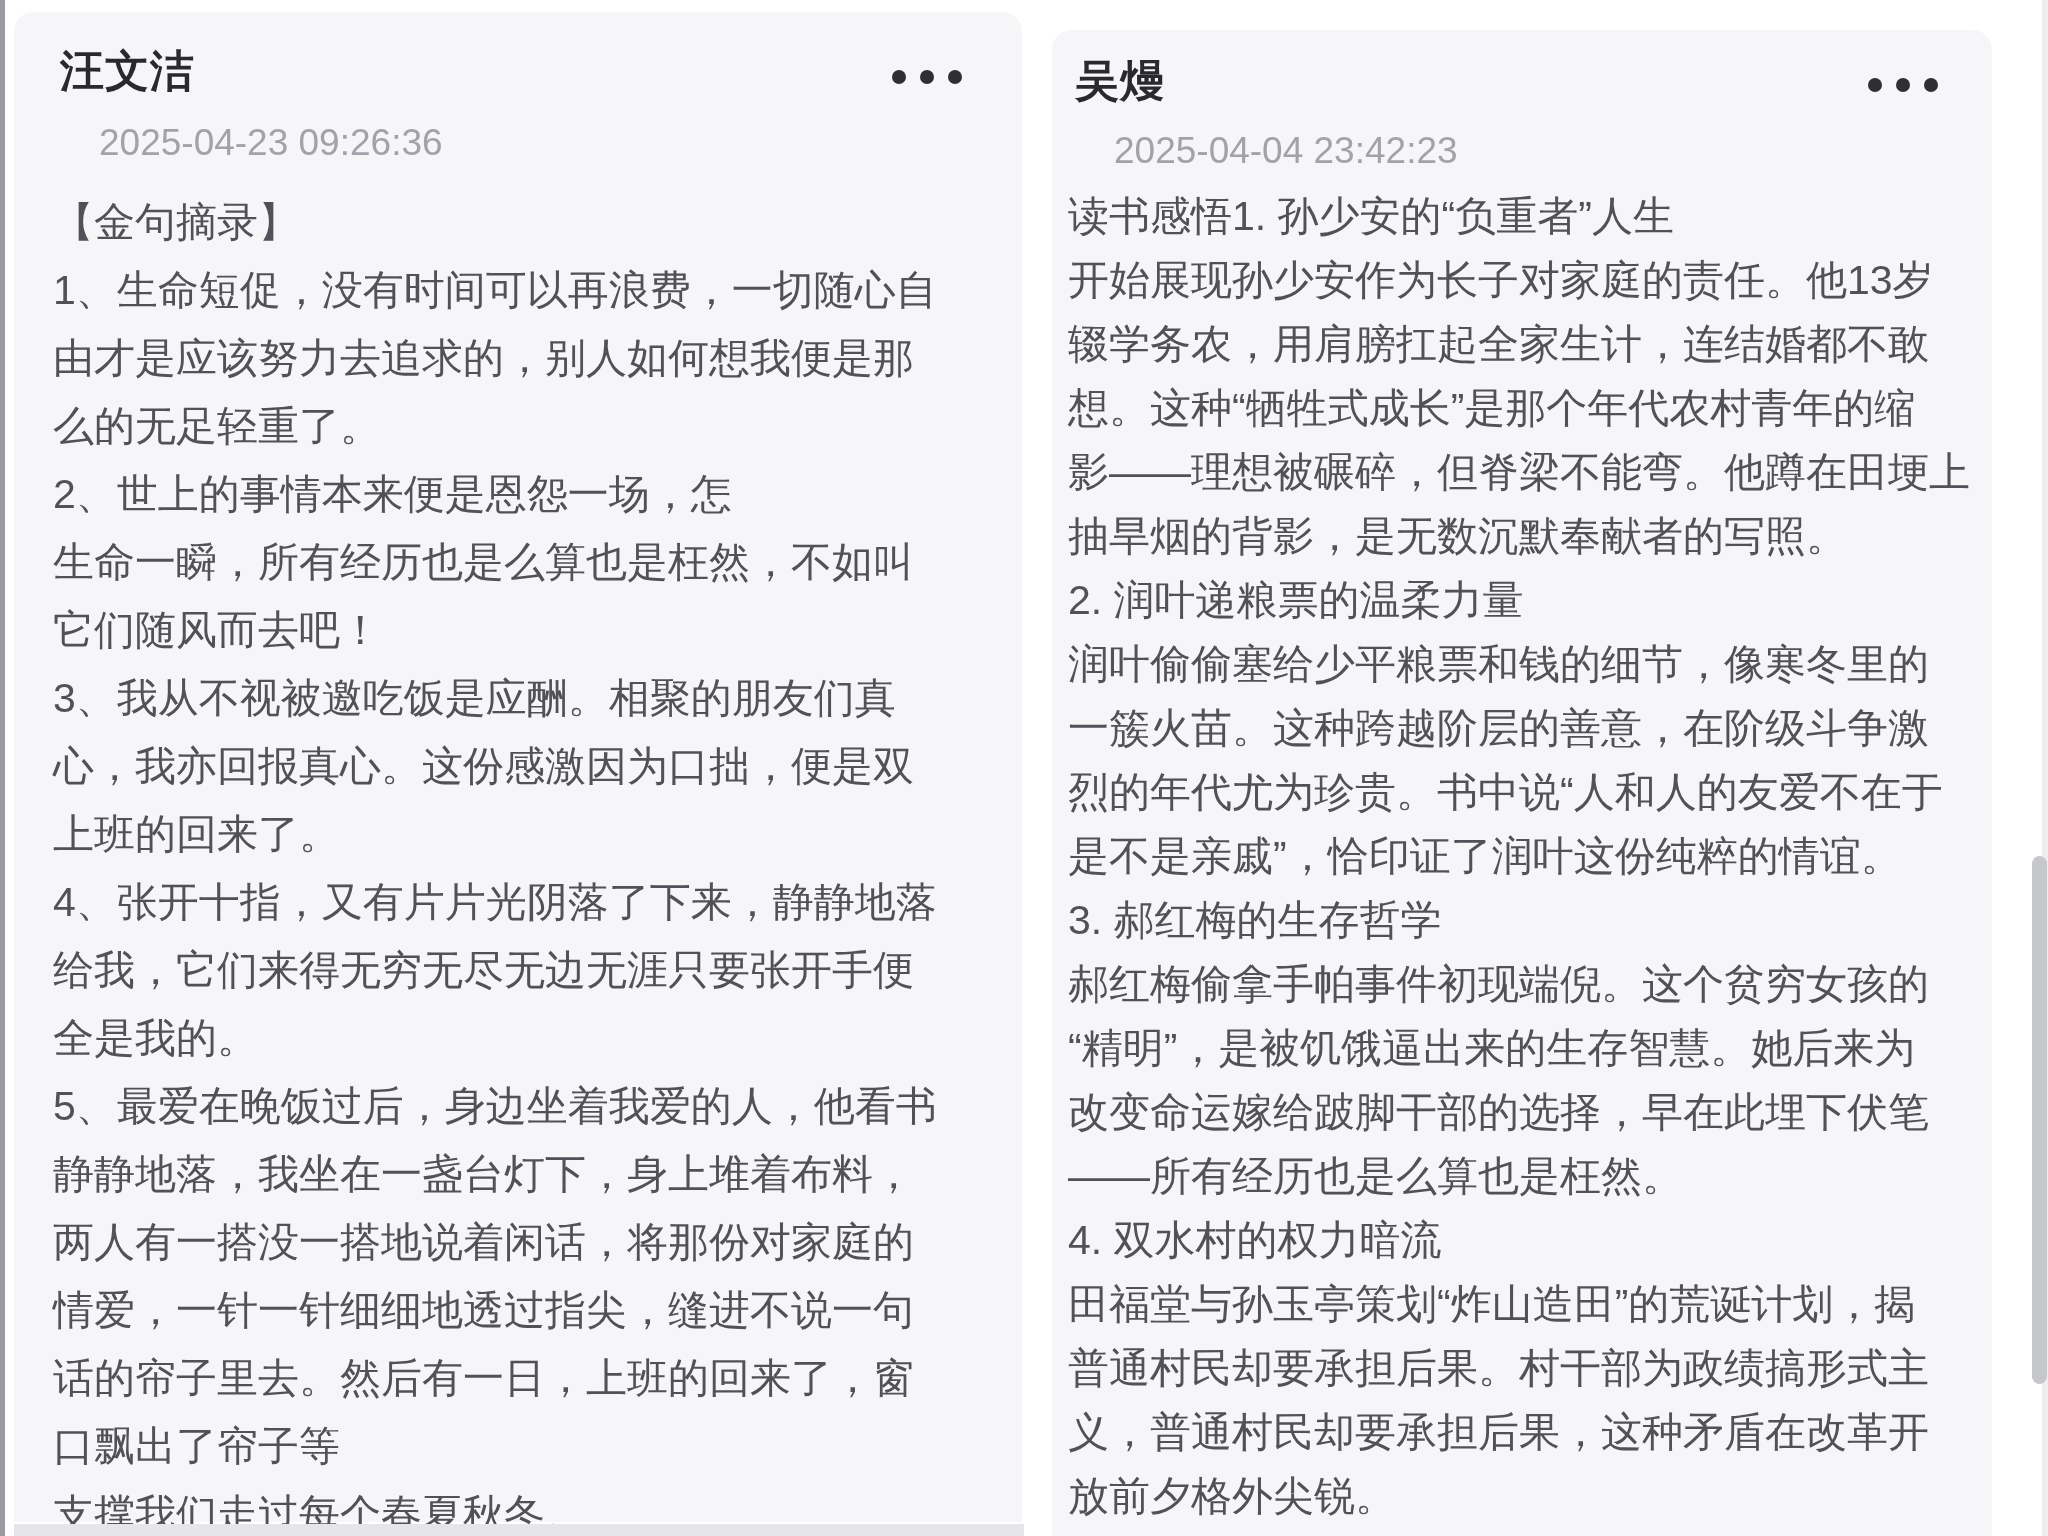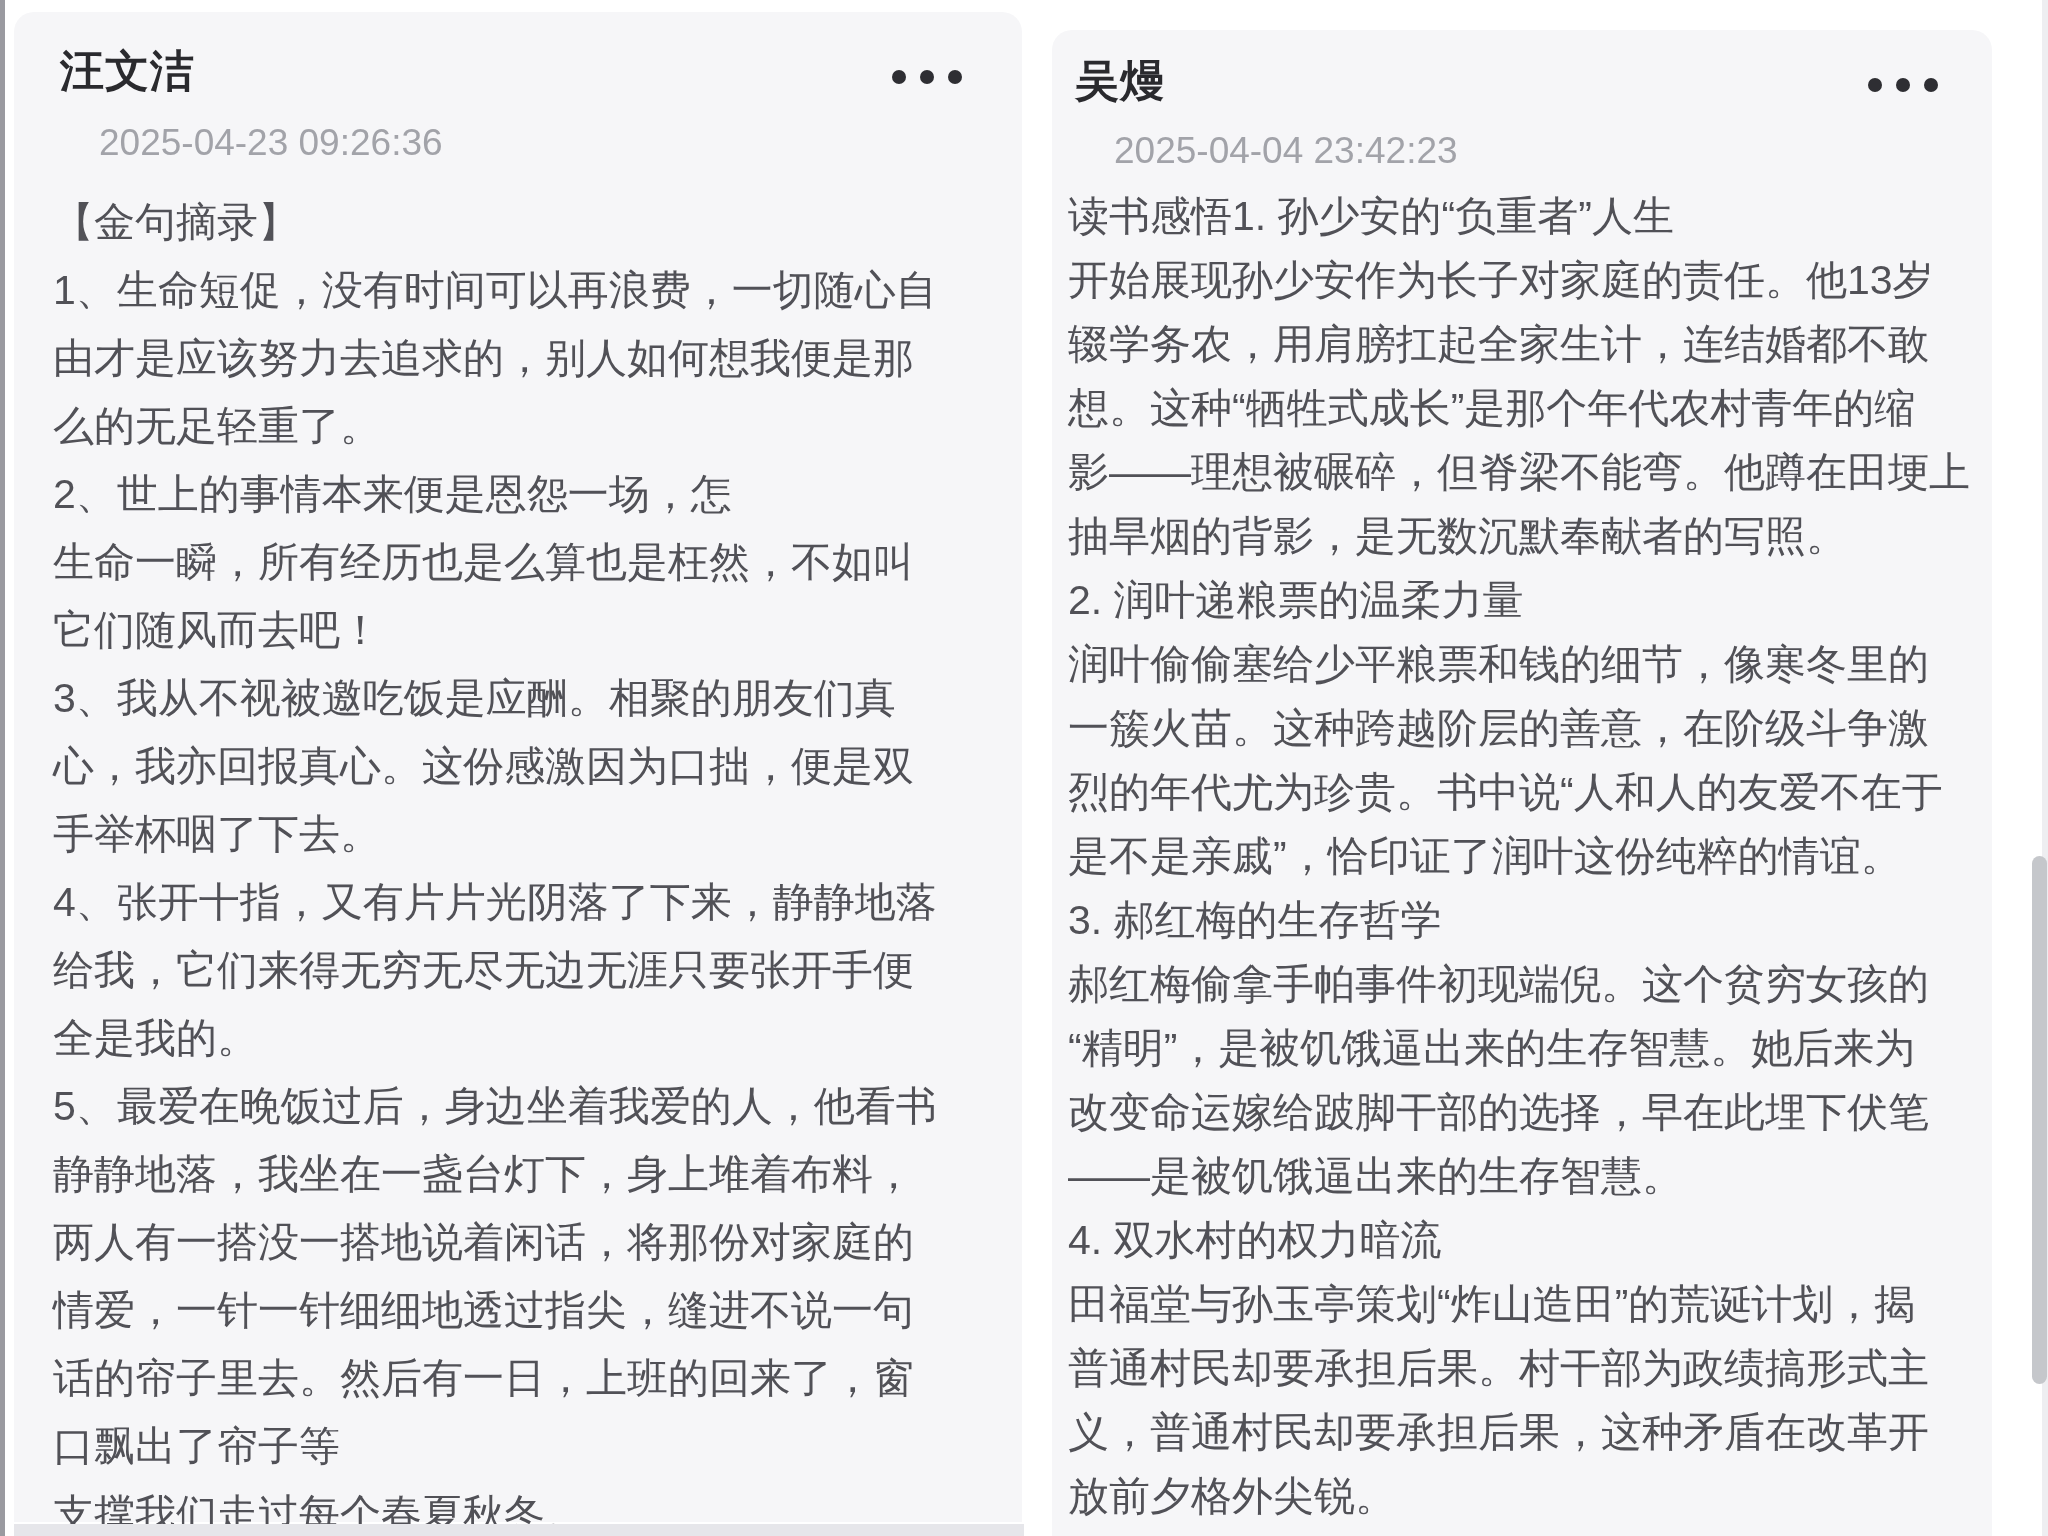--- a/index.html
+++ b/index.html
@@ -89,21 +89,21 @@
       <div class="body">
         <div class="line">【金句摘录】</div>
         <div class="line">1、生命短促，没有时间可以再浪费，一切随心自</div>
         <div class="line">由才是应该努力去追求的，别人如何想我便是那</div>
         <div class="line">么的无足轻重了。</div>
         <div class="line">2、世上的事情本来便是恩怨一场，怎</div>
         <div class="line">生命一瞬，所有经历也是么算也是枉然，不如叫</div>
         <div class="line">它们随风而去吧！</div>
         <div class="line">3、我从不视被邀吃饭是应酬。相聚的朋友们真</div>
         <div class="line">心，我亦回报真心。这份感激因为口拙，便是双</div>
-        <div class="line">手举杯咽了下去。</div>
+        <div class="line">上班的回来了。</div>
         <div class="line">4、张开十指，又有片片光阴落了下来，静静地落</div>
         <div class="line">给我，它们来得无穷无尽无边无涯只要张开手便</div>
         <div class="line">全是我的。</div>
         <div class="line">5、最爱在晚饭过后，身边坐着我爱的人，他看书</div>
         <div class="line">静静地落，我坐在一盏台灯下，身上堆着布料，</div>
         <div class="line">两人有一搭没一搭地说着闲话，将那份对家庭的</div>
         <div class="line">情爱，一针一针细细地透过指尖，缝进不说一句</div>
         <div class="line">话的帘子里去。然后有一日，上班的回来了，窗</div>
         <div class="line">口飘出了帘子等</div>
         <div class="line">支撑我们走过每个春夏秋冬。</div>
@@ -129,21 +129,21 @@
         <div class="line">抽旱烟的背影，是无数沉默奉献者的写照。</div>
         <div class="line">2. 润叶递粮票的温柔力量</div>
         <div class="line">润叶偷偷塞给少平粮票和钱的细节，像寒冬里的</div>
         <div class="line">一簇火苗。这种跨越阶层的善意，在阶级斗争激</div>
         <div class="line">烈的年代尤为珍贵。书中说“人和人的友爱不在于</div>
         <div class="line">是不是亲戚”，恰印证了润叶这份纯粹的情谊。</div>
         <div class="line">3. 郝红梅的生存哲学</div>
         <div class="line">郝红梅偷拿手帕事件初现端倪。这个贫穷女孩的</div>
         <div class="line">“精明”，是被饥饿逼出来的生存智慧。她后来为</div>
         <div class="line">改变命运嫁给跛脚干部的选择，早在此埋下伏笔</div>
-        <div class="line">——是被饥饿逼出来的生存智慧。</div>
+        <div class="line">——所有经历也是么算也是枉然。</div>
         <div class="line">4. 双水村的权力暗流</div>
         <div class="line">田福堂与孙玉亭策划“炸山造田”的荒诞计划，揭</div>
         <div class="line">普通村民却要承担后果。村干部为政绩搞形式主</div>
         <div class="line">义，普通村民却要承担后果，这种矛盾在改革开</div>
         <div class="line">放前夕格外尖锐。</div>
       </div>
     </div>
   </div>
 
   <div class="bottom-strip"></div>

